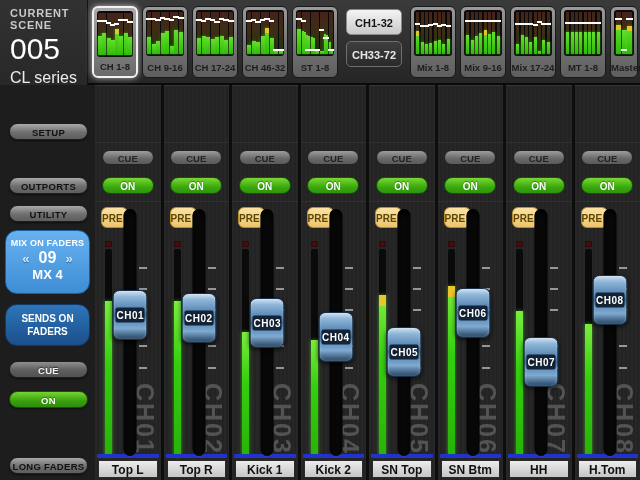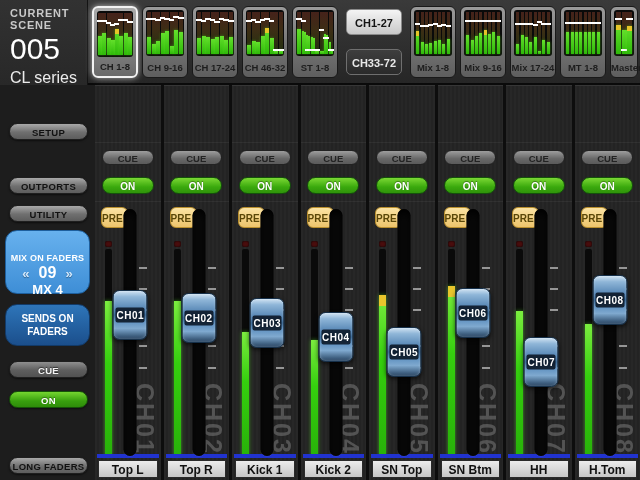--- a/index.html
+++ b/index.html
@@ -35,36 +35,36 @@
          background:linear-gradient(180deg,#64e02c,#2eb90a);box-shadow:0 0 3px rgba(90,220,30,.55);}
   .oyel{position:absolute;top:0;left:0;right:0;height:5px;background:#e6c528;}
   .odash{position:absolute;left:-1px;right:-1px;height:2px;background:#fff;}
   .blabel{position:absolute;left:0;right:0;bottom:4px;text-align:center;
           font-size:9.5px;font-weight:bold;color:#1d1d1d;white-space:nowrap;}
 
   .bank-col{display:flex;flex-direction:column;gap:6px;margin:3px 4px 0;}
   .bank-btn{width:56px;height:26px;border-radius:5px;font-size:11px;font-weight:bold;
             text-align:center;line-height:26px;box-sizing:border-box;cursor:pointer;}
   .bank-btn.sel{background:linear-gradient(#f4f4f4,#c9c9c9);color:#141414;border:1px solid #8a8a8a;}
-  .bank-btn.unsel{background:linear-gradient(#3e3e3e,#2a2a2a);color:#e9e9e9;border:1px solid #6f6f6f;margin-top:8px;}
+  .bank-btn.unsel{background:linear-gradient(#3e3e3e,#2a2a2a);color:#e9e9e9;border:1px solid #6f6f6f;}
 
   
   .sidebar{position:absolute;left:0;top:85px;width:95px;bottom:0;background:#1d1d1d;
            border-right:1px solid #000;}
   .sbtn{position:absolute;left:9px;right:7px;height:17px;border-radius:9px;
         background:linear-gradient(#a9a9a9,#6f6f6f 55%,#5d5d5d);border:1px solid #1f1f1f;
         color:#121212;font-size:9.5px;font-weight:bold;text-align:center;line-height:17px;
         letter-spacing:.3px;box-shadow:0 1px 2px rgba(0,0,0,.55);box-sizing:border-box;cursor:pointer;}
   .sbtn.light{color:#f3f3f3;background:linear-gradient(#8f8f8f,#5e5e5e 55%,#515151);
         text-shadow:0 -1px 1px rgba(0,0,0,.55);}
   .sbtn.green{background:linear-gradient(#74d530,#389f0e 60%,#2e8c0a);border:1px solid #155208;
         color:#fff;text-shadow:0 -1px 1px rgba(0,0,0,.4);}
   .mixpanel{position:absolute;left:5px;right:5px;top:145px;height:64px;border-radius:12px;
         background:linear-gradient(#67b1ee,#3e8ed6);border:1px solid #1d5f9e;color:#fff;
-        text-align:center;padding-top:22px;box-sizing:border-box;cursor:pointer;}
+        text-align:center;padding-top:7px;box-sizing:border-box;cursor:pointer;}
   .mp-title{font-size:9px;font-weight:bold;letter-spacing:.2px;}
   .mp-row{display:flex;justify-content:center;align-items:center;gap:9px;margin-top:1px;}
   .mp-ch{font-size:13px;color:#d3e8fb;font-weight:bold;text-shadow:0 1px 1px rgba(0,0,0,.35);cursor:pointer;}
   .mp-num{font-size:16px;font-weight:bold;}
   .mp-name{font-size:13px;font-weight:bold;}
   .sends{position:absolute;left:5px;right:5px;top:219px;height:42px;border-radius:12px;
         background:linear-gradient(#2e75b9,#1b4f8c);border:1px solid #123a68;color:#fff;
         font-size:10px;font-weight:bold;text-align:center;display:flex;align-items:center;
         justify-content:center;line-height:1.35;box-sizing:border-box;cursor:pointer;}
 
@@ -343,21 +343,21 @@
               </div>
               <div class="obar">
                 <div class="ofill" style="height: 6%;"></div>
                 <div class="odash" style="bottom: 6%;"></div>
               </div>
             </div>
             <div class="blabel">ST 1-8</div>
           </div>
         </div>
       <div class="bank-col">
-        <div class="bank-btn sel">CH1-27</div>
+        <div class="bank-btn sel">CH1-32</div>
         <div class="bank-btn unsel">CH33-72</div>
       </div>
       <div class="bgroup" id="blocks-right">
           <div class="block mix">
             <div class="screen">
               <div class="obar">
                 <div class="ofill" style="height: 55%;">
                   <div class="oyel"></div>
                 </div>
                 <div class="odash" style="bottom: 70%;"></div>

